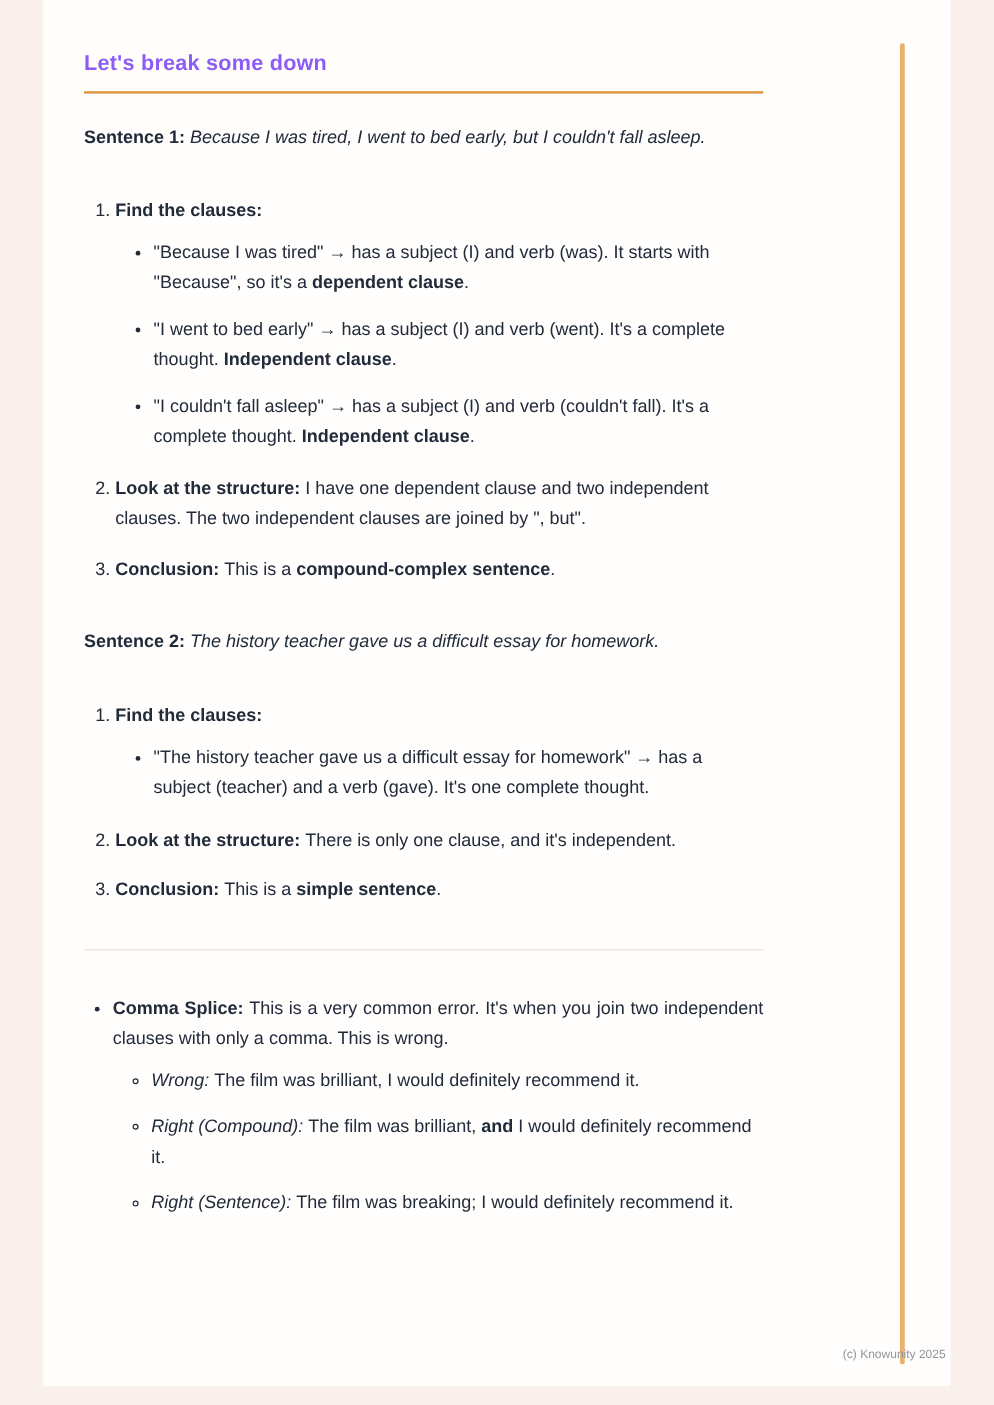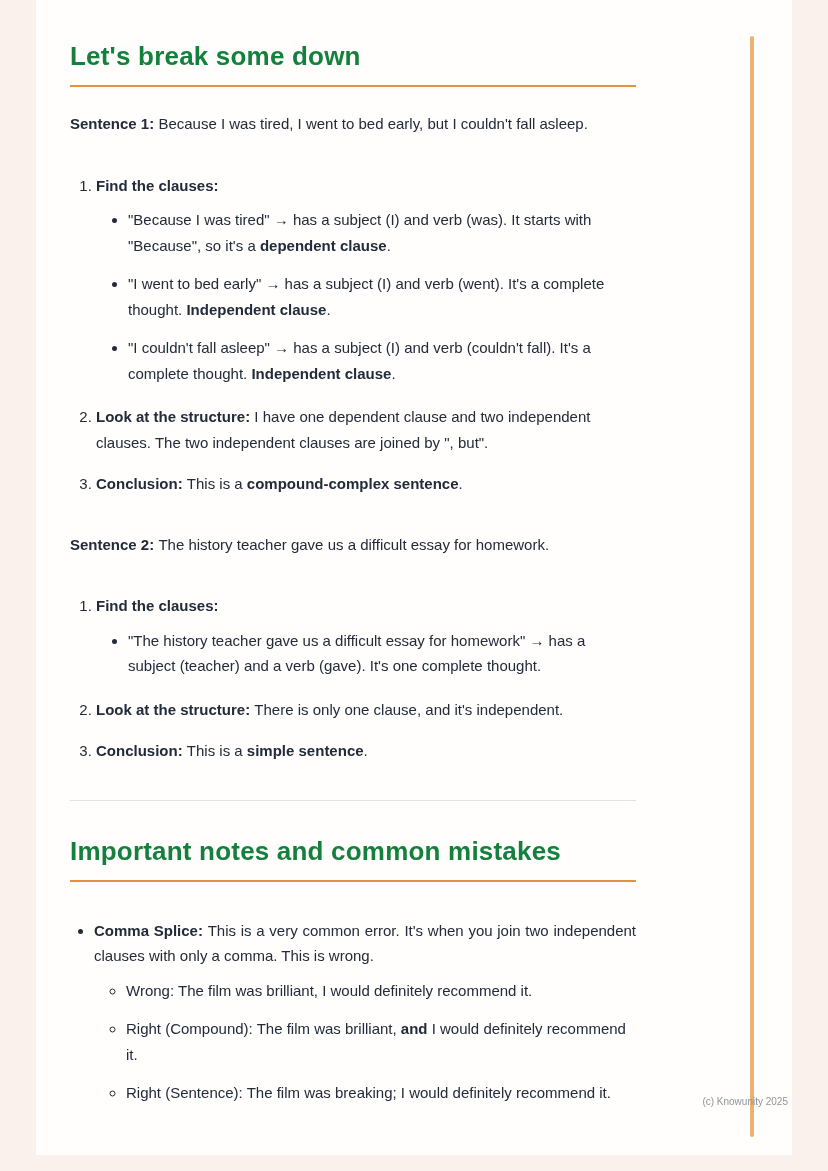--- a/index.html
+++ b/index.html
@@ -29,48 +29,48 @@
     right: 38px;
     top: 36px;
     bottom: 18px;
     width: 4px;
     background: #e9b26d;
     border-radius: 2px;
   }
   .watermark {
     position: absolute;
     right: 4px;
-    bottom: 48px;
+    bottom: 20px;
     font-size: 10px;
     color: #8f959c;
     z-index: 3;
   }
   .content {
     position: relative;
     width: 600px;
     padding: 42px 0 0 34px;
     color: #222b3a;
     font-size: 15px;
     line-height: 1.65;
   }
   .content-inner { width: 566px; }
   h2 {
     margin: 36px 0 0 0;
     padding-bottom: 13px;
-    font-size: 26px;
+    font-size: 18px;
     line-height: 1.15;
     font-weight: 800;
-    color: #15803d;
+    color: #8b5cf6;
     border-bottom: 2px solid #df9440;
     letter-spacing: 0.2px;
   }
   h2:first-child { margin-top: 0; }
   p { margin: 25px 0; }
   .b { font-weight: 700; }
-  .i { }
+  .i { font-style: italic; }
   ol, ul { margin: 36px 0; padding: 0 0 0 26px; }
   ol { list-style: decimal outside; }
   ul.top-bullets { list-style: disc outside; padding-left: 24px; }
   li { margin-bottom: 16px; line-height: 1.7; }
   li ul { margin: 9px 0 18px 0; padding-left: 32px; }
   ul.sub-disc { list-style: disc outside; }
   ul.sub-circle { list-style: circle outside; }
   li ul li { margin-bottom: 13px; }
   .justify { text-align: justify; }
   .divider {
@@ -114,21 +114,20 @@
               </ul>
             </li>
             <li>
               <div><span class="b">Look at the structure: </span><span>There is only one clause, and it's independent.</span></div>
             </li>
             <li>
               <div><span class="b">Conclusion: </span><span>This is a </span><span class="b">simple sentence</span><span>.</span></div>
             </li>
           </ol>
           <div class="divider"></div>
-          <h2>Important notes and common mistakes</h2>
           <ul class="top-bullets">
             <li>
               <div class="justify"><span class="b">Comma Splice: </span><span>This is a very common error. It's when you join two independent clauses with only a comma. This is wrong.</span></div>
               <ul class="sub-circle">
                 <li><span class="i">Wrong: </span><span>The film was brilliant, I would definitely recommend it.</span></li>
                 <li><span class="i">Right (Compound): </span><span>The film was brilliant, </span><span class="b">and</span><span> I would definitely recommend it.</span></li>
                 <li><span class="i">Right (Sentence): </span><span>The film was breaking; I would definitely recommend it.</span></li>
               </ul>
             </li>
           </ul>

